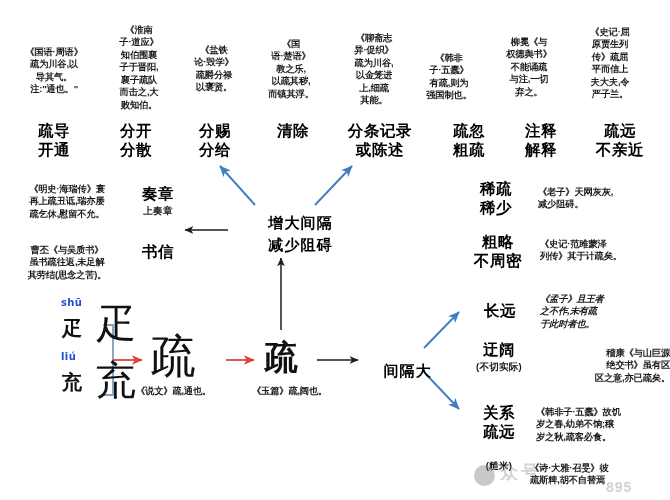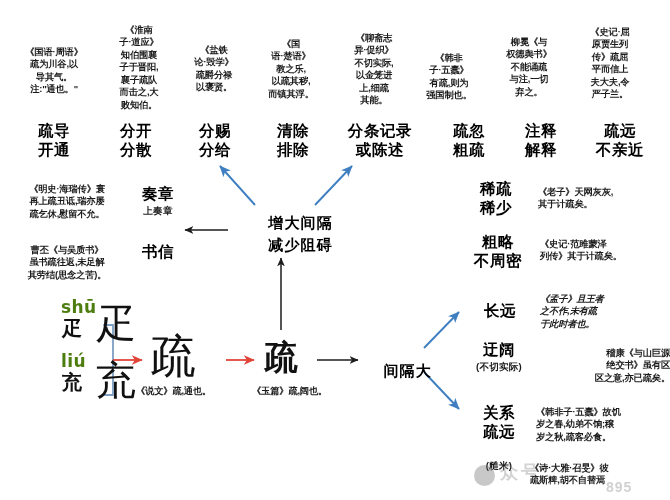--- a/index.html
+++ b/index.html
@@ -28,21 +28,21 @@
   .sub{font-size:9.6px;font-weight:600;letter-spacing:0.2px;text-align:center;margin-top:1px;color:#1b1b1b;}
 
   
   .corenode{
     font-size:15px;line-height:1.45;font-weight:700;letter-spacing:1.2px;
     text-align:right;color:#000;
   }
 
   
   .pinyin{
-    font-size:17px;color:#4d7c0f;font-weight:600;letter-spacing:0.4px;
+    font-size:10px;color:#1d4ed8;font-weight:600;letter-spacing:0.4px;
     font-family:"DejaVu Sans",sans-serif;
   }
   
   .comp{font-size:20px;font-weight:600;color:#111;line-height:1;}
   
   .seal{
     font-size:40px;line-height:1;color:#111;font-weight:500;
     font-family:"DejaVu Sans","Liberation Sans",sans-serif;
   }
   .seal.big{font-size:46px;}
@@ -115,21 +115,21 @@
 论·毁学》
 疏爵分禄
 以褒贤。</div>
   <div class="abs cite c" style="left:256px;top:38px;width:70px;white-space:pre-line;">《国
 语·楚语》
 教之乐,
 以疏其秽,
 而镇其浮。</div>
   <div class="abs cite c" style="left:338px;top:32px;width:72px;white-space:pre-line;">《聊斋志
 异·促织》
-不切实际,
+疏为川谷,
 以金笼进
 上,细疏
 其能。</div>
   <div class="abs cite c" style="left:414px;top:52px;width:70px;white-space:pre-line;">《韩非
 子·五蠹》
 有疏,则为
 强国制也。</div>
   <div class="abs cite c" style="left:492px;top:36px;width:74px;white-space:pre-line;">柳冕《与
 权德舆书》
 不能诵疏
@@ -149,21 +149,20 @@
   <div class="abs" style="left:96px;top:122px;width:80px;">
     <div class="gloss">分开</div>
     <div class="gloss">分散</div>
   </div>
   <div class="abs" style="left:175px;top:122px;width:80px;">
     <div class="gloss">分赐</div>
     <div class="gloss">分给</div>
   </div>
   <div class="abs" style="left:253px;top:122px;width:80px;">
     <div class="gloss">清除</div>
-    <div class="gloss">排除</div>
   </div>
   <div class="abs" style="left:327px;top:122px;width:106px;">
     <div class="gloss">分条记录</div>
     <div class="gloss">或陈述</div>
   </div>
   <div class="abs" style="left:433px;top:122px;width:72px;">
     <div class="gloss">疏忽</div>
     <div class="gloss">粗疏</div>
   </div>
   <div class="abs" style="left:505px;top:122px;width:72px;">
@@ -193,21 +192,21 @@
   <div class="abs corenode" style="left:229px;top:212px;width:104px;">
     <div>增大间隔</div>
     <div>减少阻碍</div>
   </div>
 
   <div class="abs" style="left:462px;top:180px;width:68px;">
     <div class="gloss">稀疏</div>
     <div class="gloss">稀少</div>
   </div>
   <div class="abs cite" style="left:538px;top:186px;width:128px;white-space:pre-line;">《老子》天网灰灰,
-其于计疏矣。</div>
+减少阻碍。</div>
 
   <div class="abs" style="left:458px;top:233px;width:80px;">
     <div class="gloss">粗略</div>
     <div class="gloss">不周密</div>
   </div>
   <div class="abs cite" style="left:540px;top:238px;width:128px;white-space:pre-line;">《史记·范雎蒙泽
 列传》其于计疏矣。</div>
 
   <div class="abs" style="left:466px;top:302px;width:68px;">
     <div class="gloss">长远</div>

